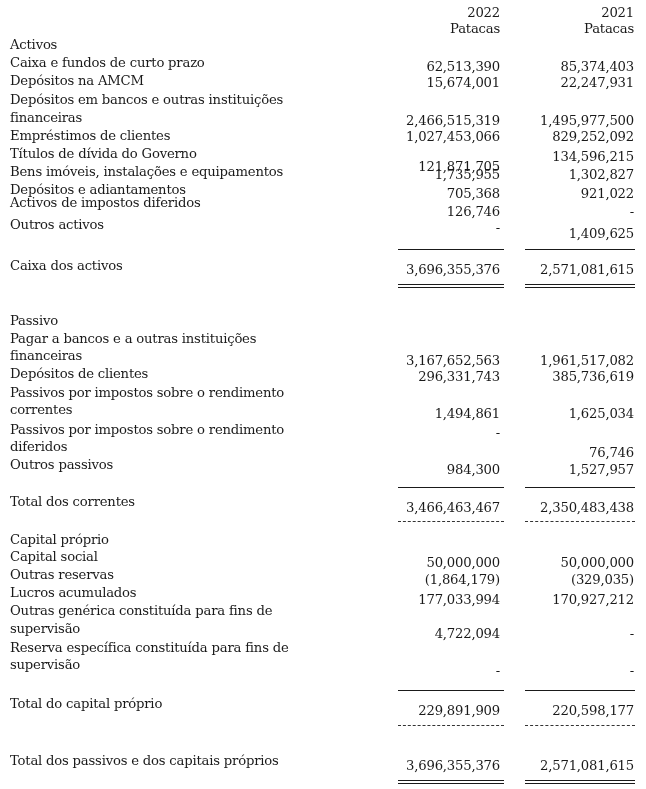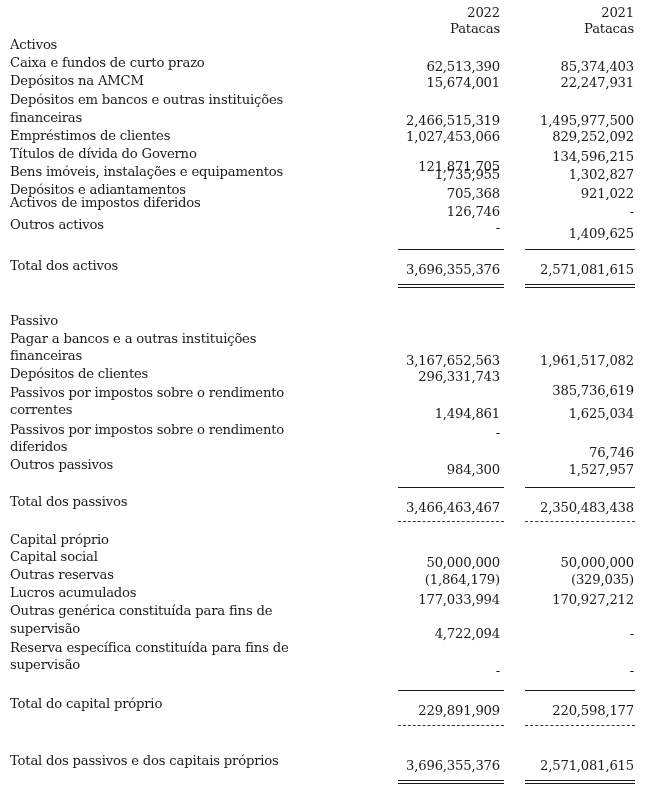--- a/index.html
+++ b/index.html
@@ -61,56 +61,56 @@
 <div class="t c1" style="top:204px">126,746</div>
 <div class="t c2" style="top:204px">-</div>
 
 <div class="t lbl" style="top:217px">Outros activos</div>
 <div class="t c1" style="top:220px">-</div>
 <div class="t c2" style="top:226px">1,409,625</div>
 
 <div class="line l1" style="top:249px"></div>
 <div class="line l2" style="top:249px"></div>
 
-<div class="t lbl" style="top:258px">Total dos activos</div>
+<div class="t lbl" style="top:258px">Caixa dos activos</div>
 <div class="t c1" style="top:262px">3,696,355,376</div>
 <div class="t c2" style="top:262px">2,571,081,615</div>
 
 <div class="dbl l1" style="top:284px"></div>
 <div class="dbl l2" style="top:284px"></div>
 
 <div class="t lbl" style="top:313px">Passivo</div>
 
 <div class="t lbl" style="top:331px">Pagar a bancos e a outras instituições</div>
 <div class="t lbl" style="top:348px">financeiras</div>
 <div class="t c1" style="top:353px">3,167,652,563</div>
 <div class="t c2" style="top:353px">1,961,517,082</div>
 
 <div class="t lbl" style="top:366px">Depósitos de clientes</div>
 <div class="t c1" style="top:369px">296,331,743</div>
-<div class="t c2" style="top:383px">385,736,619</div>
+<div class="t c2" style="top:369px">385,736,619</div>
 
 <div class="t lbl" style="top:385px">Passivos por impostos sobre o rendimento</div>
 <div class="t lbl" style="top:402px">correntes</div>
 <div class="t c1" style="top:406px">1,494,861</div>
 <div class="t c2" style="top:406px">1,625,034</div>
 
 <div class="t lbl" style="top:422px">Passivos por impostos sobre o rendimento</div>
 <div class="t lbl" style="top:439px">diferidos</div>
 <div class="t c1" style="top:425px">-</div>
 <div class="t c2" style="top:445px">76,746</div>
 
 <div class="t lbl" style="top:457px">Outros passivos</div>
 <div class="t c1" style="top:462px">984,300</div>
 <div class="t c2" style="top:462px">1,527,957</div>
 
 <div class="line l1" style="top:487px"></div>
 <div class="line l2" style="top:487px"></div>
 
-<div class="t lbl" style="top:494px">Total dos passivos</div>
+<div class="t lbl" style="top:494px">Total dos correntes</div>
 <div class="t c1" style="top:500px">3,466,463,467</div>
 <div class="t c2" style="top:500px">2,350,483,438</div>
 
 <div class="dash l1" style="top:521px"></div>
 <div class="dash l2" style="top:521px"></div>
 
 <div class="t lbl" style="top:532px">Capital próprio</div>
 
 <div class="t lbl" style="top:549px">Capital social</div>
 <div class="t c1" style="top:555px">50,000,000</div>

